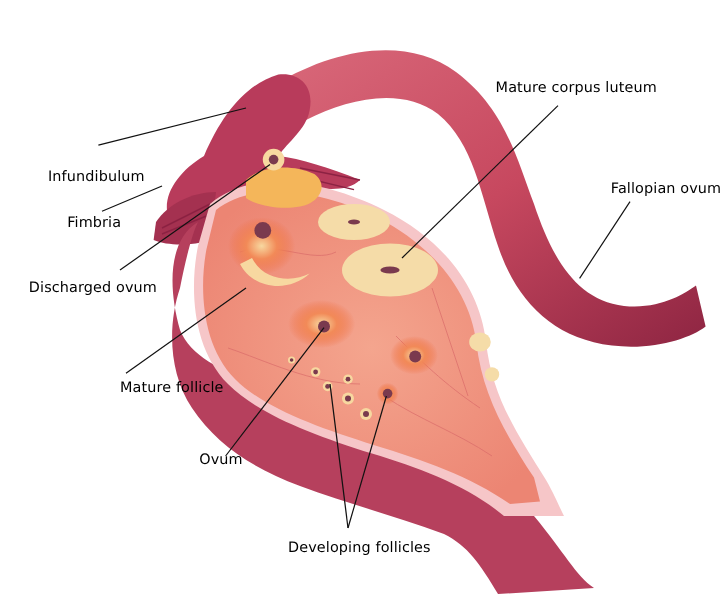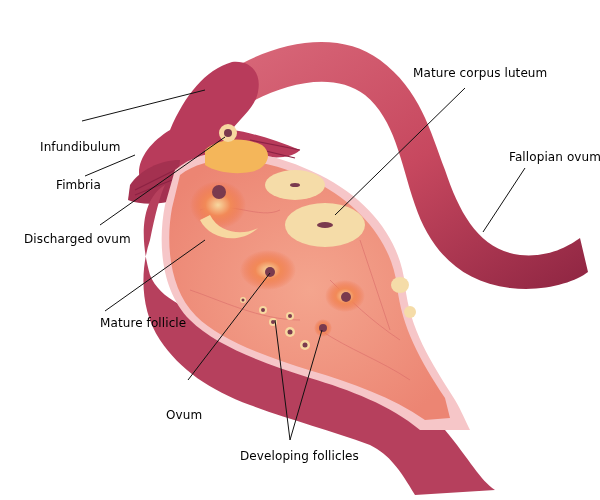--- a/index.html
+++ b/index.html
@@ -111,16 +111,16 @@
     <line x1="290" y1="440" x2="322" y2="330"></line>
     <line x1="465" y1="88" x2="335" y2="215"></line>
     <line x1="525" y1="168" x2="483" y2="232"></line>
   </g>
 </svg>
 
 <div class="label" style="left:40px;top:140px;">Infundibulum</div>
 <div class="label" style="left:56px;top:178px;">Fimbria</div>
 <div class="label" style="left:24px;top:232px;">Discharged ovum</div>
 <div class="label" style="left:64px;top:316px;margin-left:36px;">Mature follicle</div>
-<div class="label" style="left:166px;top:408px;">Ovum</div>
+<div class="label" style="left:166px;top:376px;">Ovum</div>
 <div class="label" style="left:240px;top:449px;text-align:right;">Developing follicles</div>
 <div class="label" style="left:413px;top:66px;">Mature corpus luteum</div>
 <div class="label" style="left:509px;top:150px;">Fallopian ovum</div>
 
 </body></html>

